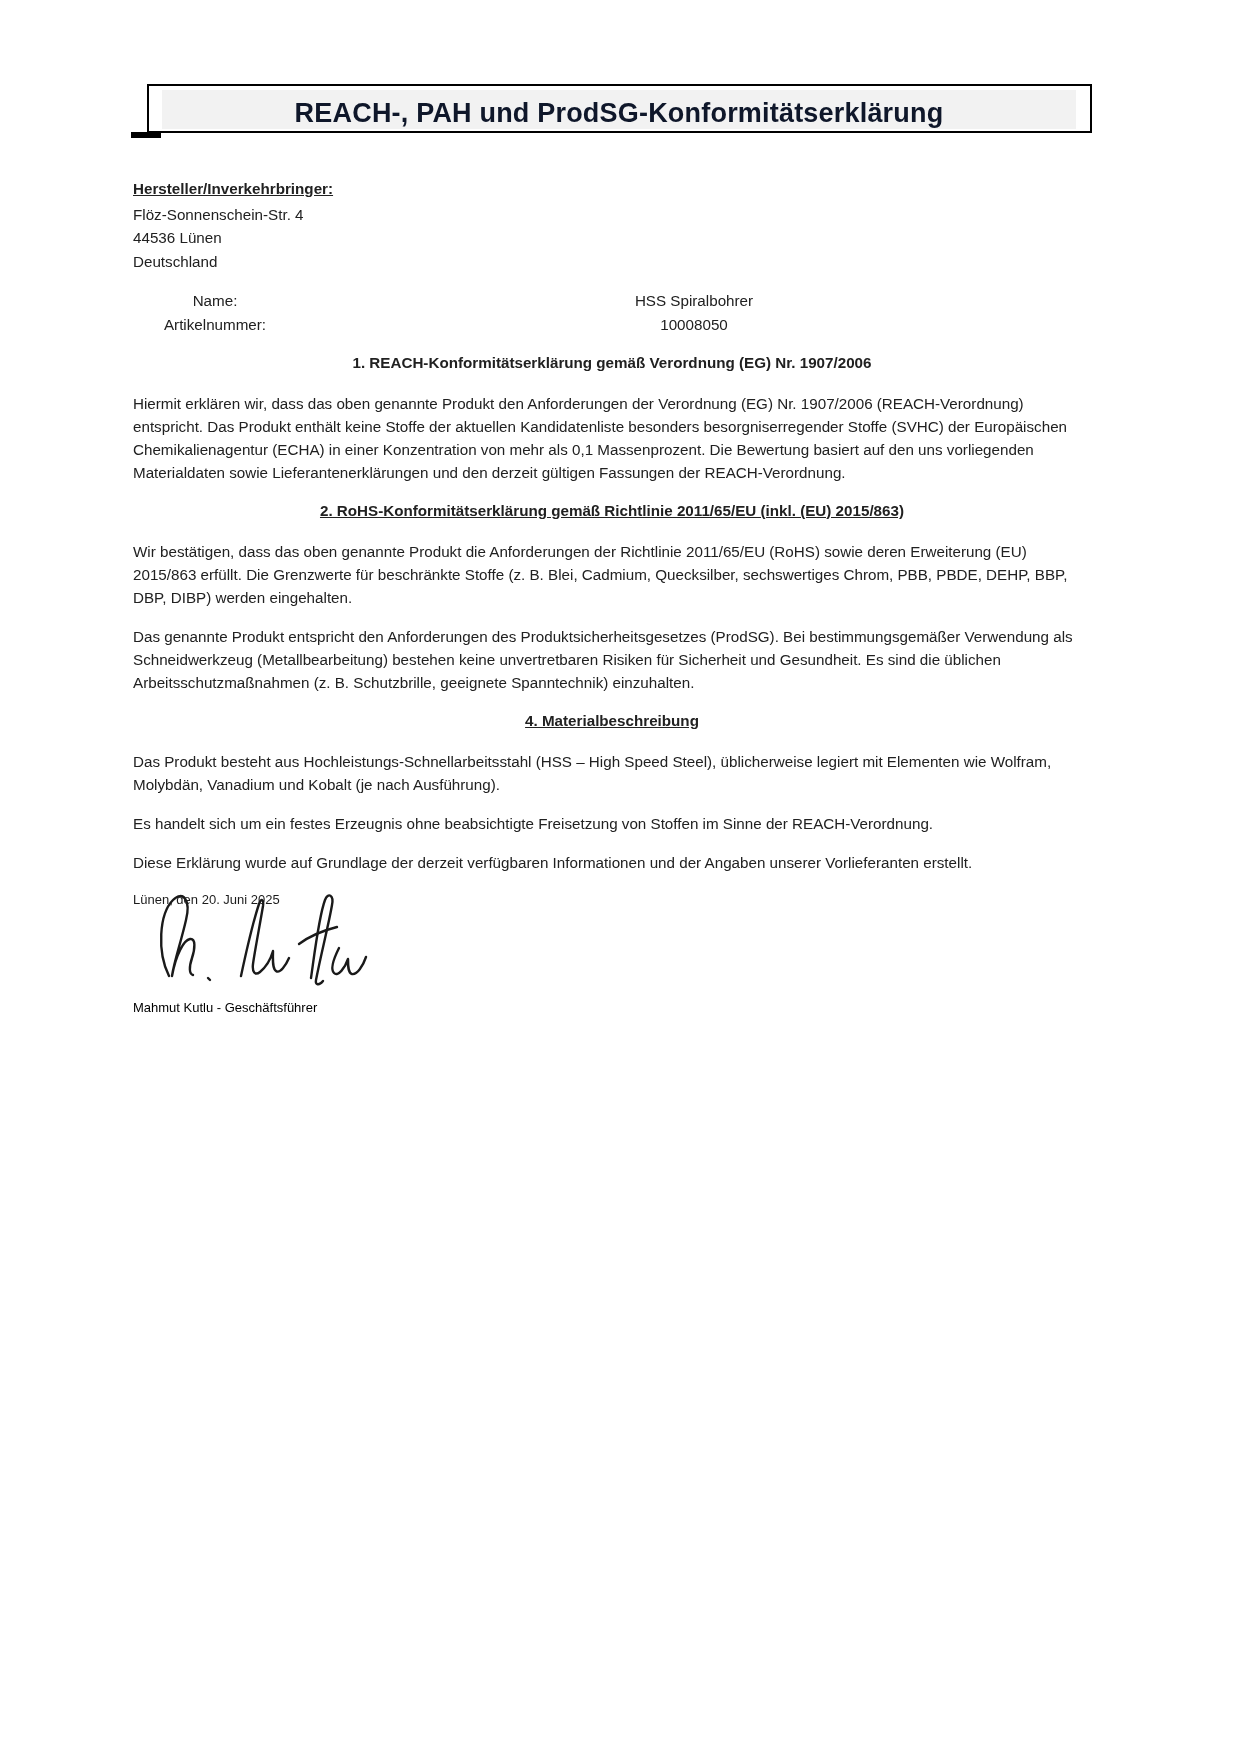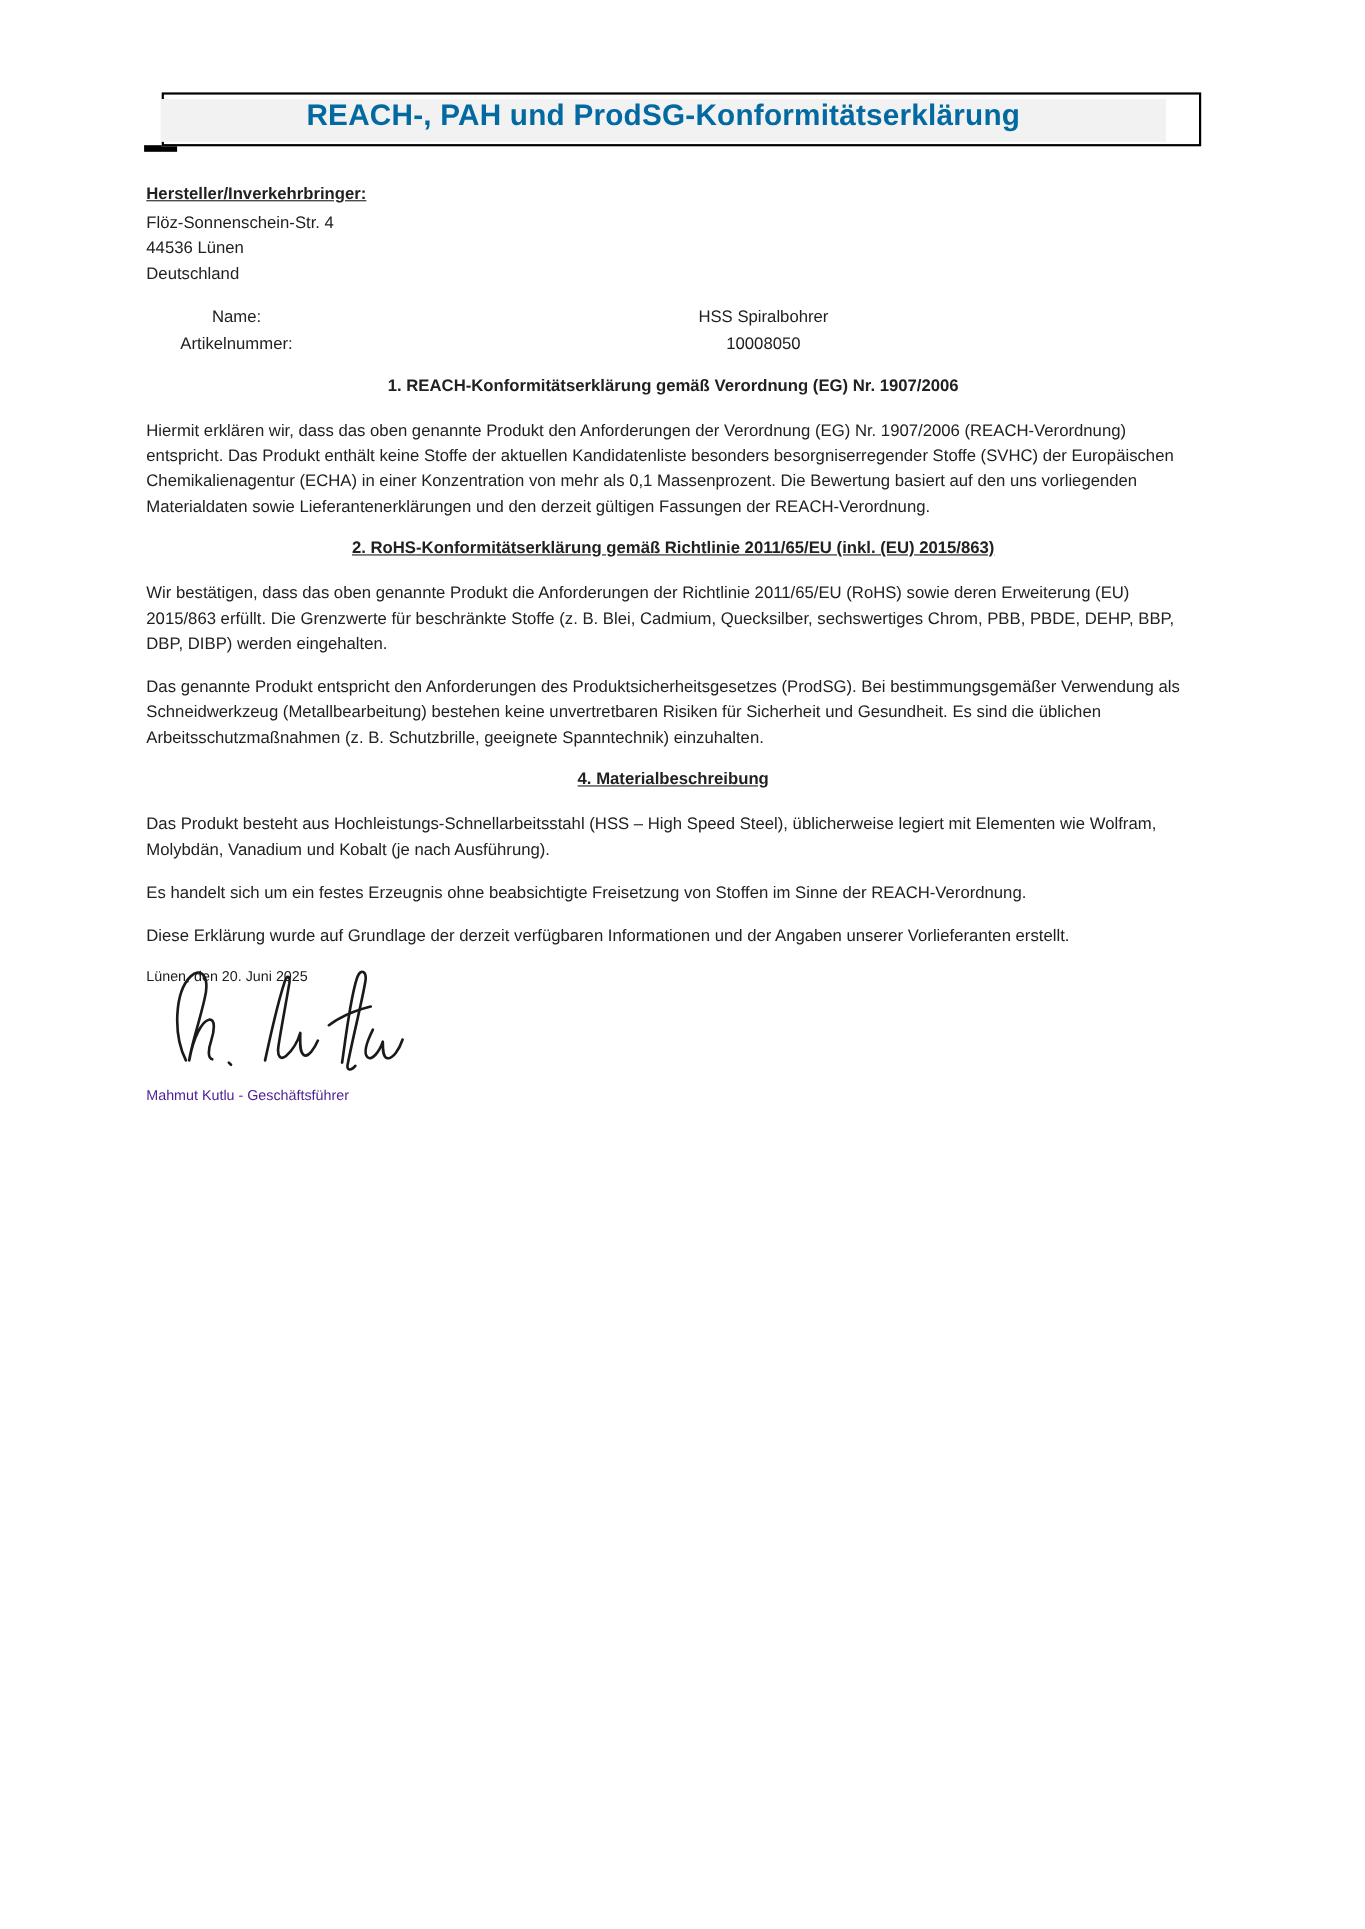--- a/index.html
+++ b/index.html
@@ -22,46 +22,46 @@
     background: #ffffff;
   }
   .title-notch {
     position: absolute;
     left: 131px; top: 132px;
     width: 30px; height: 6px;
     background: #000000;
   }
   .title-bar {
     position: absolute;
-    left: 146px; top: 90px;
+    left: 162px; top: 90px;
     width: 914px; height: 39px;
     background: #f2f2f2;
     display: flex;
-    align-items: flex-start;
+    align-items: flex-end;
     justify-content: center;
     font-size: 27px;
     font-weight: 700;
-    color: #0369a1;
+    color: #0f172a;
     letter-spacing: 0.2px;
     white-space: nowrap;
   }
 
   
   .content {
     position: absolute;
     left: 133px; top: 166px;
     width: 958px;
     font-size: 15.2px;
     line-height: 23px;
   }
   .manu-heading {
     font-weight: 700;
     text-decoration: underline;
     line-height: 22px;
-    margin: 0 0 3px 0;
+    margin: 12px 0 3px 0;
   }
   .addr-line { line-height: 23.3px; }
 
   .product-block { margin-top: 16.5px; }
   .product-row {
     display: grid;
     grid-template-columns: 164px auto;
     line-height: 23.3px;
     text-align: center;
   }
@@ -88,21 +88,21 @@
   .signature {
     position: relative;
     margin: -20px 0 0 20px;
     width: 250px; height: 100px;
   }
   .signature svg { display: block; width: 250px; height: 100px; }
   .signer-line {
     margin-top: 12px;
     font-size: 13px;
     line-height: 16px;
-    color: #4c1d95;
+    color: #000000;
   }
 </style>
 </head>
 <body>
 
 <div class="page">
 
   <div class="title-notch"></div>
   <div class="title-box"></div>
   <div class="title-bar">

